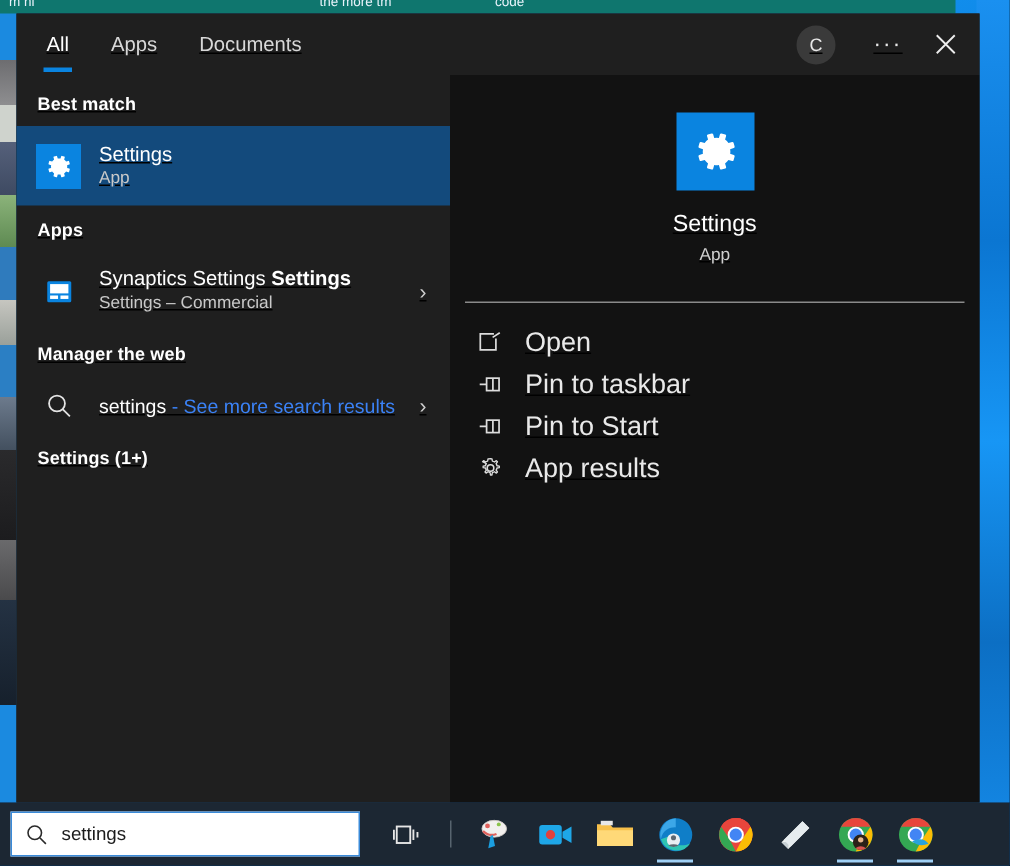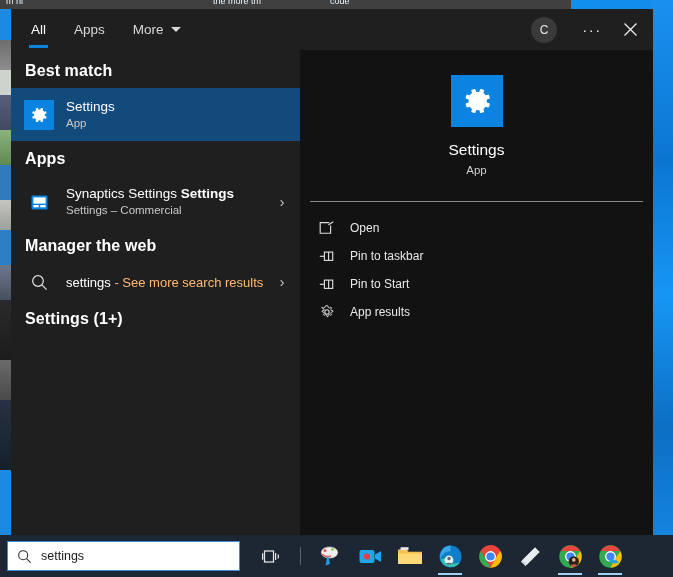--- a/index.html
+++ b/index.html
@@ -36,37 +36,37 @@
         #243243 400px, #16202c 470px,
         #1b8ae0 470px, #1b8ae0 535px);
   }
   #right-wall {
     position:absolute; right:0; top:0; width:22px; height:535px;
     background:linear-gradient(180deg,#1a90f0 0%,#0b76d2 30%,#1796f5 55%,#0c6fc4 80%,#1384e0 100%);
   }
 
   
   #bg-window {
-    position:absolute; left:0; top:0; width:571px; height:9px;
-    background:#404040;
+    position:absolute; left:0; top:0; width:637px; height:9px;
+    background:#0f766e;
     overflow:hidden;
   }
   .bg-win-text {
     position:absolute; top:-4px;
     font-size:9px; color:#e9f3fb; white-space:nowrap;
     font-family:"Liberation Sans", sans-serif;
   }
 
   
   #flyout {
     position:absolute;
     left:11px; top:9px;
     width:642px; height:526px;
     background:#1f1f1f;
-    display:flex; flex-direction:column;
+    display:flex; flex-direction:column;text-decoration:underline;
   }
 
   
   #tabbar {
     position:relative;
     height:41px;
     background:#1f1f1f;
     display:flex; align-items:center;
     flex:0 0 auto;
   }
@@ -127,21 +127,21 @@
 
   
   #left {
     width:289px;
     background:#1f1f1f;
     padding-top:3px;
     flex:0 0 auto;
   }
   .group-head {
     color:#ffffff;
-    font-size:16px;
+    font-size:12px;
     font-weight:bold;
     padding:9px 0 8px 14px;
     letter-spacing:.1px;
   }
 
   .result-row {
     display:flex; align-items:center;
     height:52px;
     padding:0 8px 0 12px;
     cursor:pointer;
@@ -163,21 +163,21 @@
 
   
   .gear-tile {
     width:30px;height:30px;background:#0a84e0;
     display:flex;align-items:center;justify-content:center;
   }
 
   .web-row { height:38px; }
   .web-row .res-text { margin-left:11px; }
   .web-title { color:#ffffff; font-size:13px; }
-  .web-title .dim { color:#fdba74; }
+  .web-title .dim { color:#3b82f6; }
 
   
   #right {
     flex:1 1 auto;
     background:#121212;
     display:flex; flex-direction:column;
     padding:0;
   }
   #preview-card {
     height:151px;
@@ -202,21 +202,21 @@
   .action {
     display:flex; align-items:center;
     height:28px;
     padding-left:19px;
     cursor:pointer;
   }
   .action .act-ico {
     width:22px; flex:0 0 22px;
     display:flex;align-items:center;justify-content:flex-start;
   }
-  .action .act-lbl { color:#e9e9e9; font-size:12px; margin-left:9px; }
+  .action .act-lbl { color:#e9e9e9; font-size:18px; margin-left:9px; }
 
   
   #taskbar {
     position:absolute; left:0; bottom:0;
     width:673px; height:42px;
     background:#1c2733;
     display:flex; align-items:center;
   }
   #searchbox {
     width:233px; height:30px;
@@ -266,22 +266,21 @@
 
   <div id="tabbar">
     <div id="tabs">
       <div class="tab active">
         <span>All</span>
       </div>
       <div class="tab">
         <span>Apps</span>
       </div>
       <div class="tab">
-        <span>More</span>
-        <span class="caret"></span>
+        <span>Documents</span>
       </div>
     </div>
 
     <div id="header-right">
       <div id="avatar">
         <span>C</span>
       </div>
       <div id="ellipsis">
         <span>···</span>
       </div>

